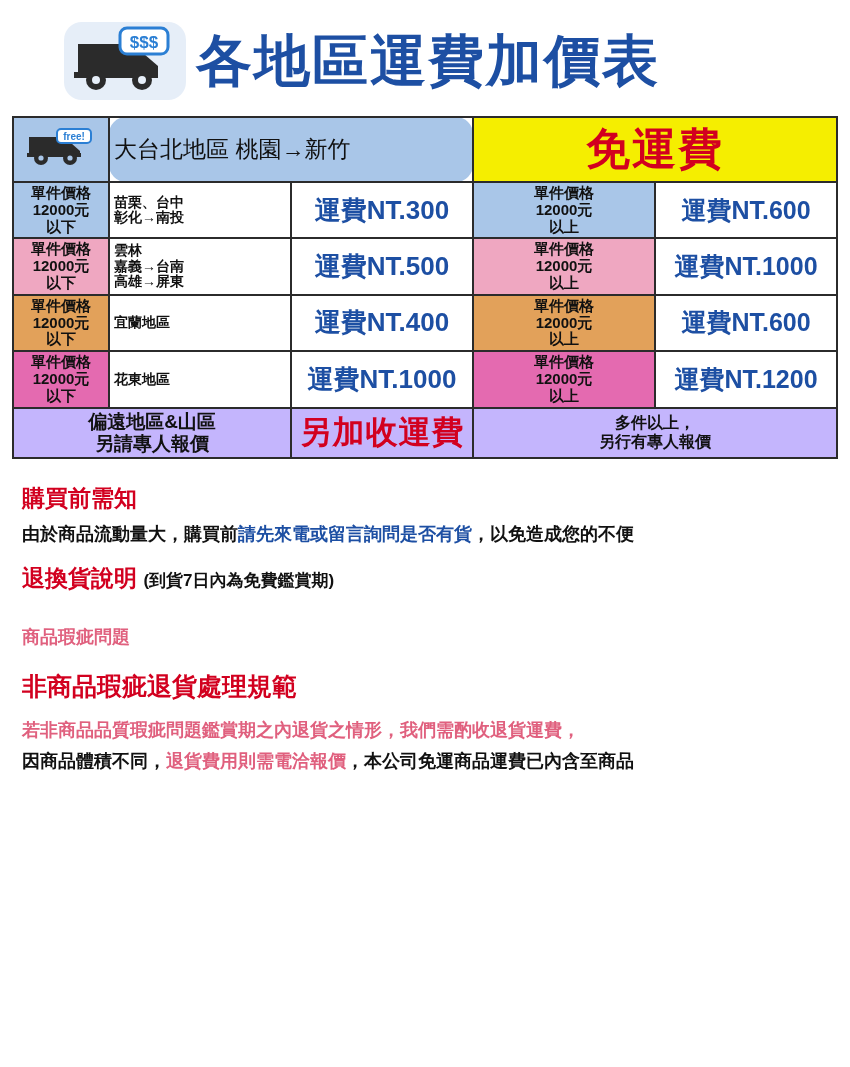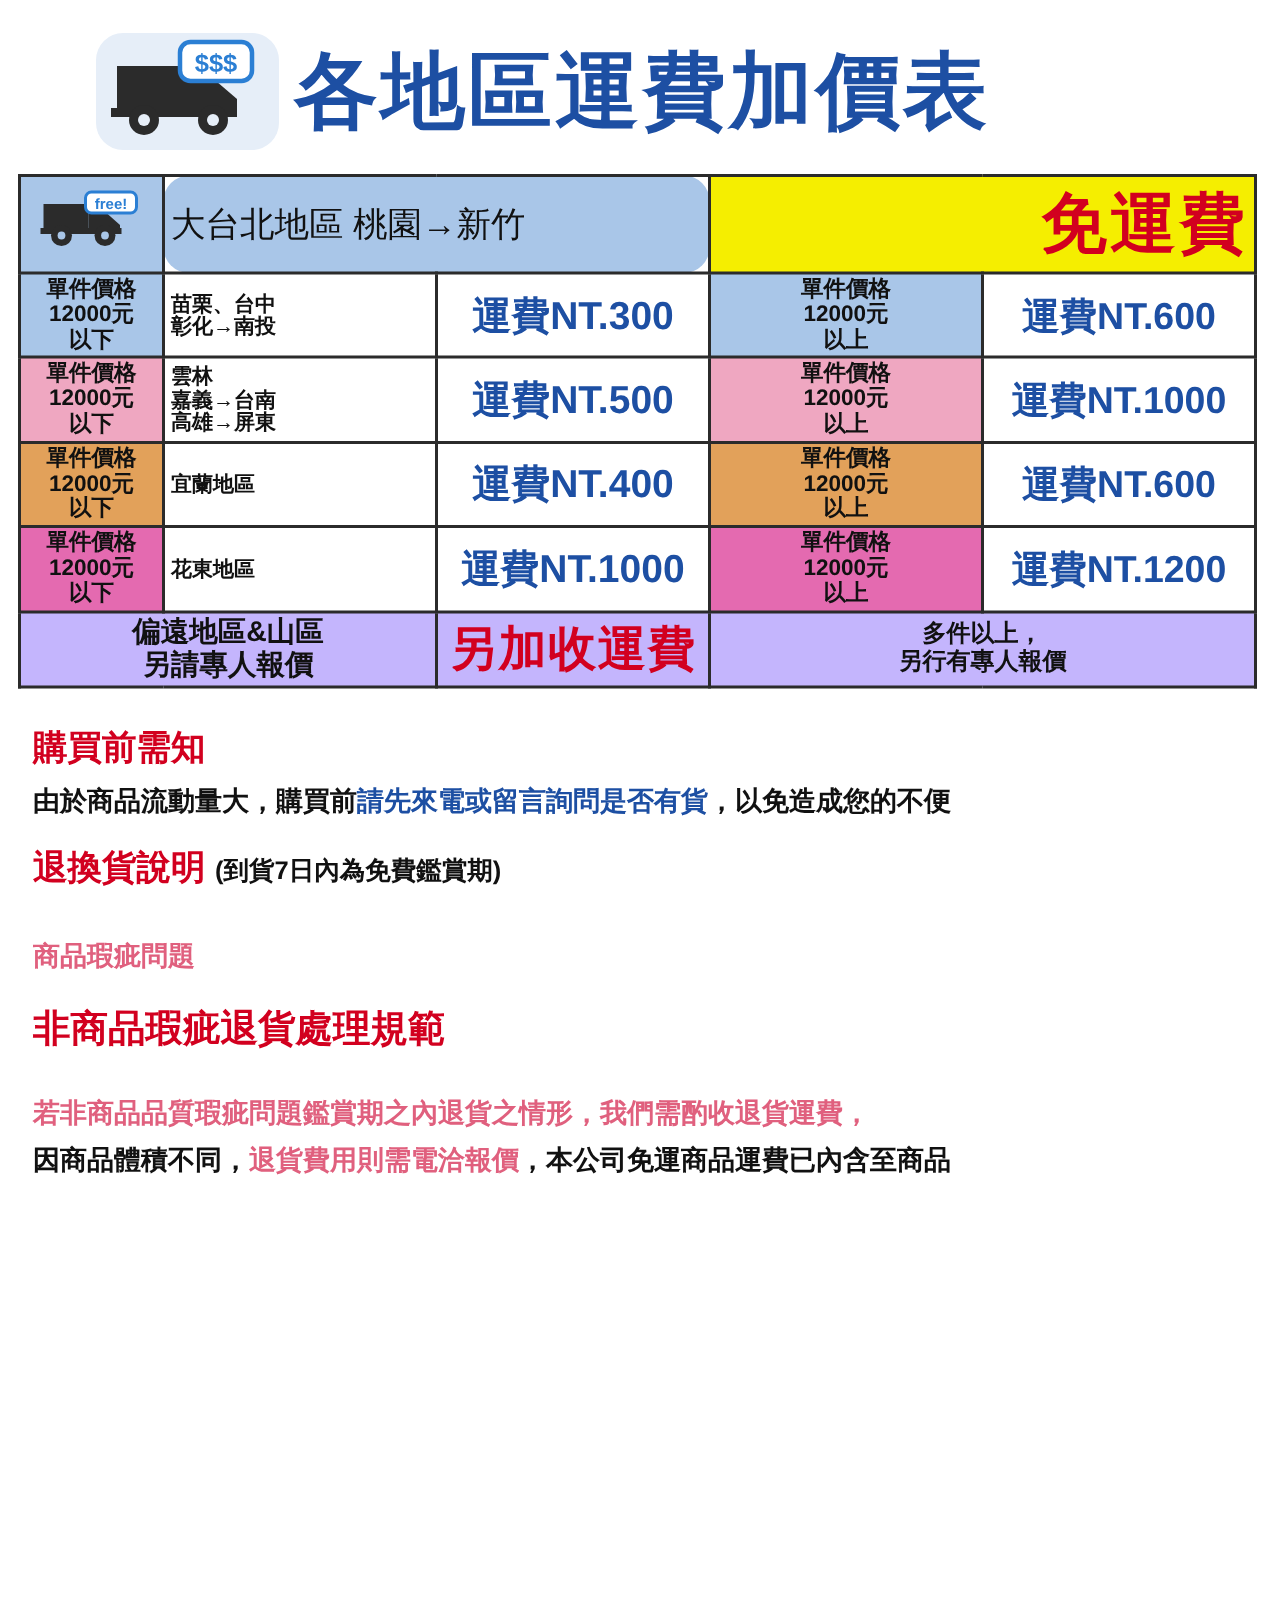--- a/index.html
+++ b/index.html
@@ -101,21 +101,21 @@
     font-size: 23px;
     font-weight: normal;
     white-space: nowrap;
     padding-left: 8px;
     border-radius: 17px;
   }
   .free-big {
     font-size: 44px;
     font-weight: bold;
     color: #d2001f;
-    text-align: right;
+    text-align: center;
     letter-spacing: 2px;
     background: #f5ee00;
   }
 
   .bottom-left {
     font-size: 19px;
     font-weight: bold;
     line-height: 1.18;
     text-align: center;
     padding: 4px 2px;
@@ -155,21 +155,21 @@
   .note-h-pink {
     color: #e0607e;
     font-weight: bold;
     font-size: 18px;
     margin: 27px 0 2px 0;
   }
   .note-h-red-lg {
     color: #d2001f;
     font-weight: bold;
     font-size: 25px;
-    margin: 16px 0 22px 0;
+    margin: 16px 0 10px 0;
   }
   .note-body {
     font-size: 18px;
     color: #111;
     font-weight: bold;
     margin: 2px 0;
   }
   .note-body .blue {
     color: #1d4fa3;
   }

